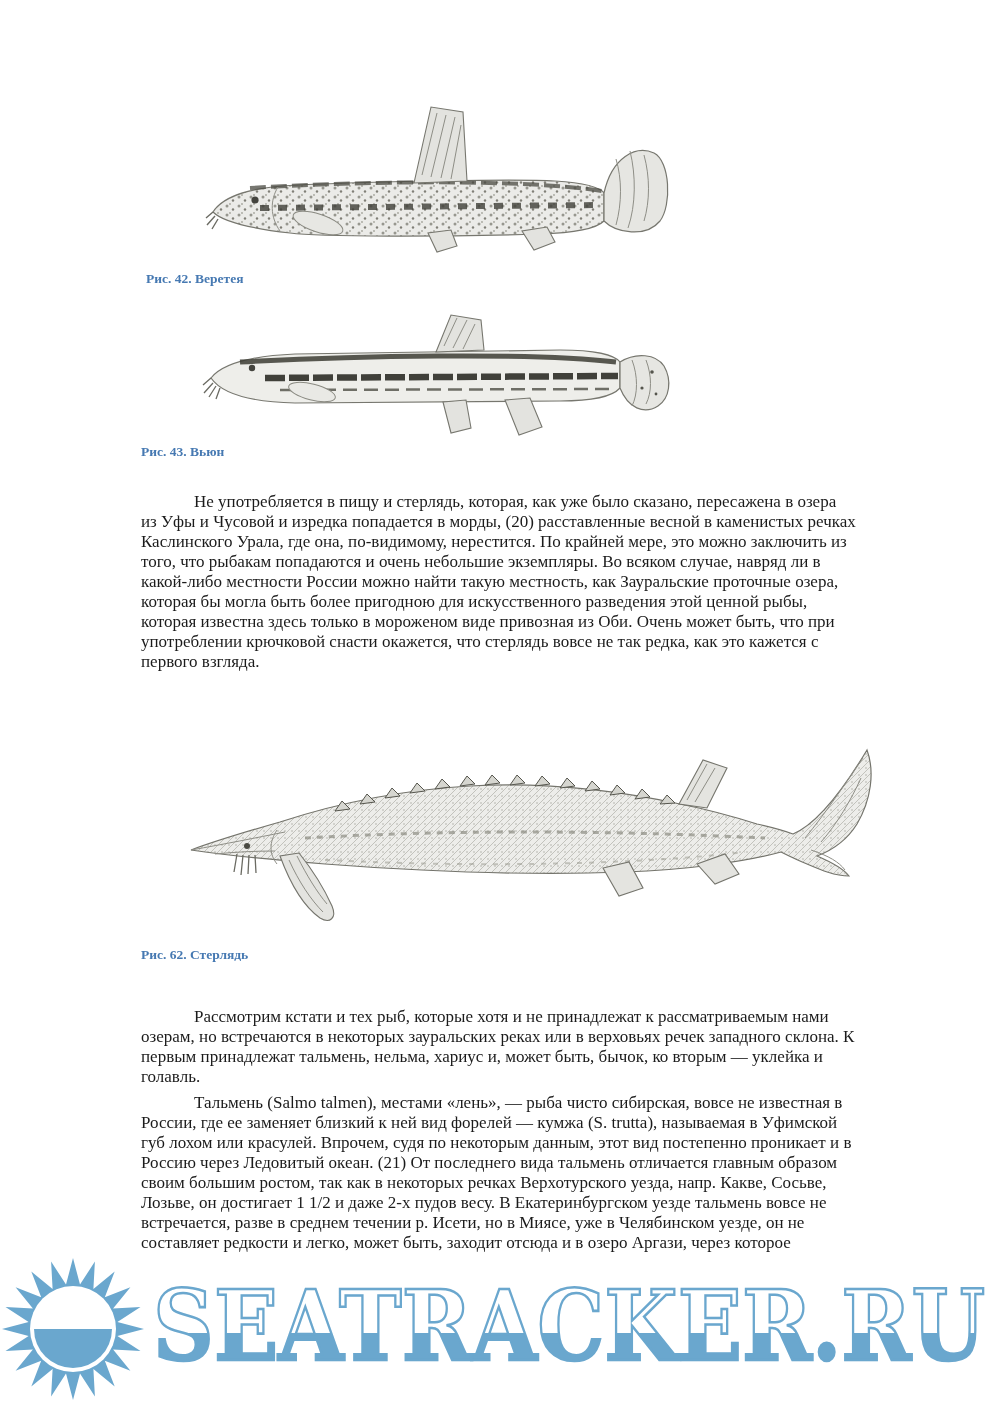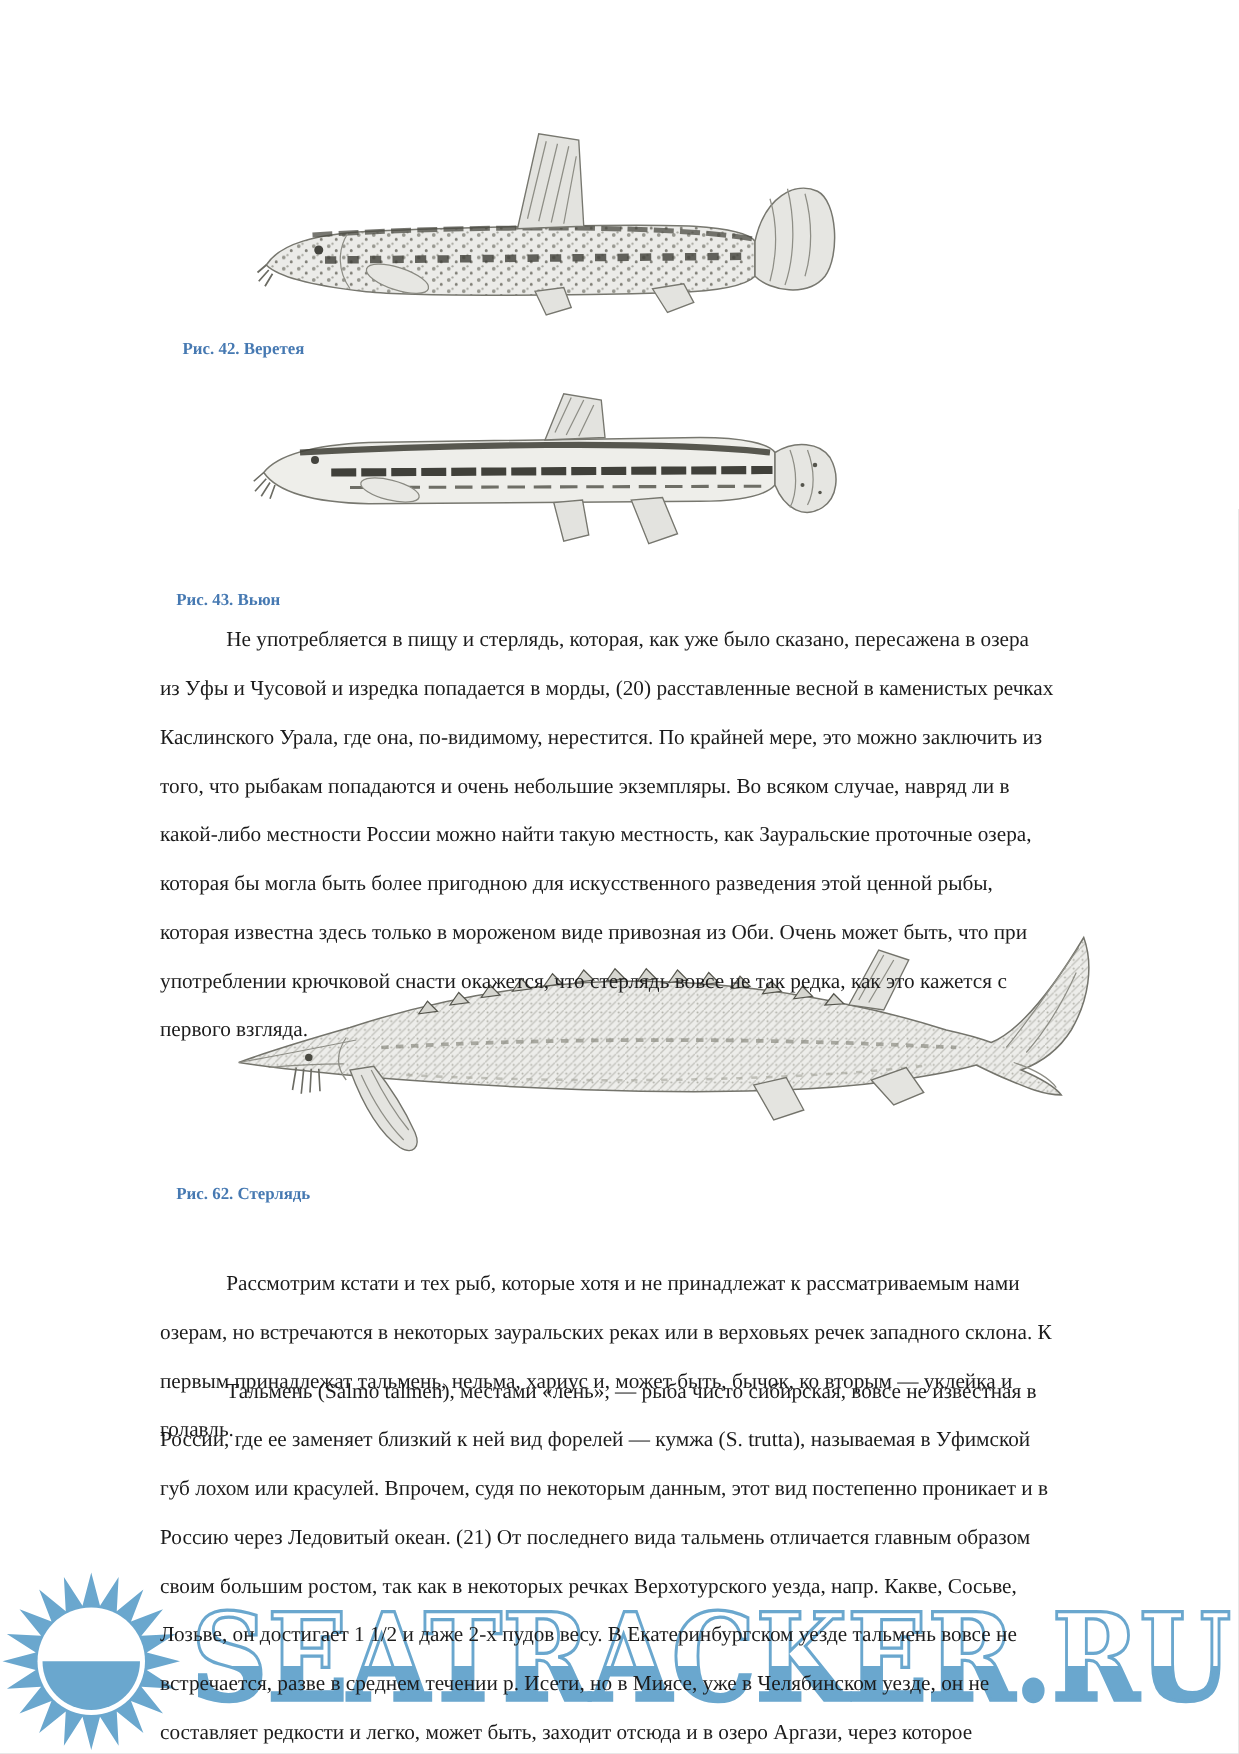--- a/index.html
+++ b/index.html
@@ -18,27 +18,27 @@
   .caption{
     position:absolute;
     font-family:"Liberation Serif","DejaVu Serif",serif;
     font-weight:bold;
     font-size:13.5px;
     color:var(--caption-color,#4679b2);
     white-space:nowrap;
     z-index:2;
   }
   .cap42{left:146px;top:271px;}
-  .cap43{left:141px;top:472px;}
+  .cap43{left:141px;top:444px;}
   .cap44{left:141px;top:947px;}
   .para{
     position:absolute;
-    left:128px;width:812px;
+    left:141px;width:812px;
     font-size:17px;
-    line-height:39px;
+    line-height:20px;
     color:var(--text-color,#1b1b1b);
     white-space:pre-wrap;
     text-indent:53px;
     z-index:2;
   }
   .p1{top:492px;}
   .p2{top:980px;margin-top:27px;}
   .p3{top:1093px;font-family:Liberation Serif, serif;}
   .watermark{position:absolute;left:0;top:0;width:991px;height:1002px;z-index:1;pointer-events:none;}
   .sun-svg{position:absolute;left:0;top:1256px;width:146px;height:146px;}

